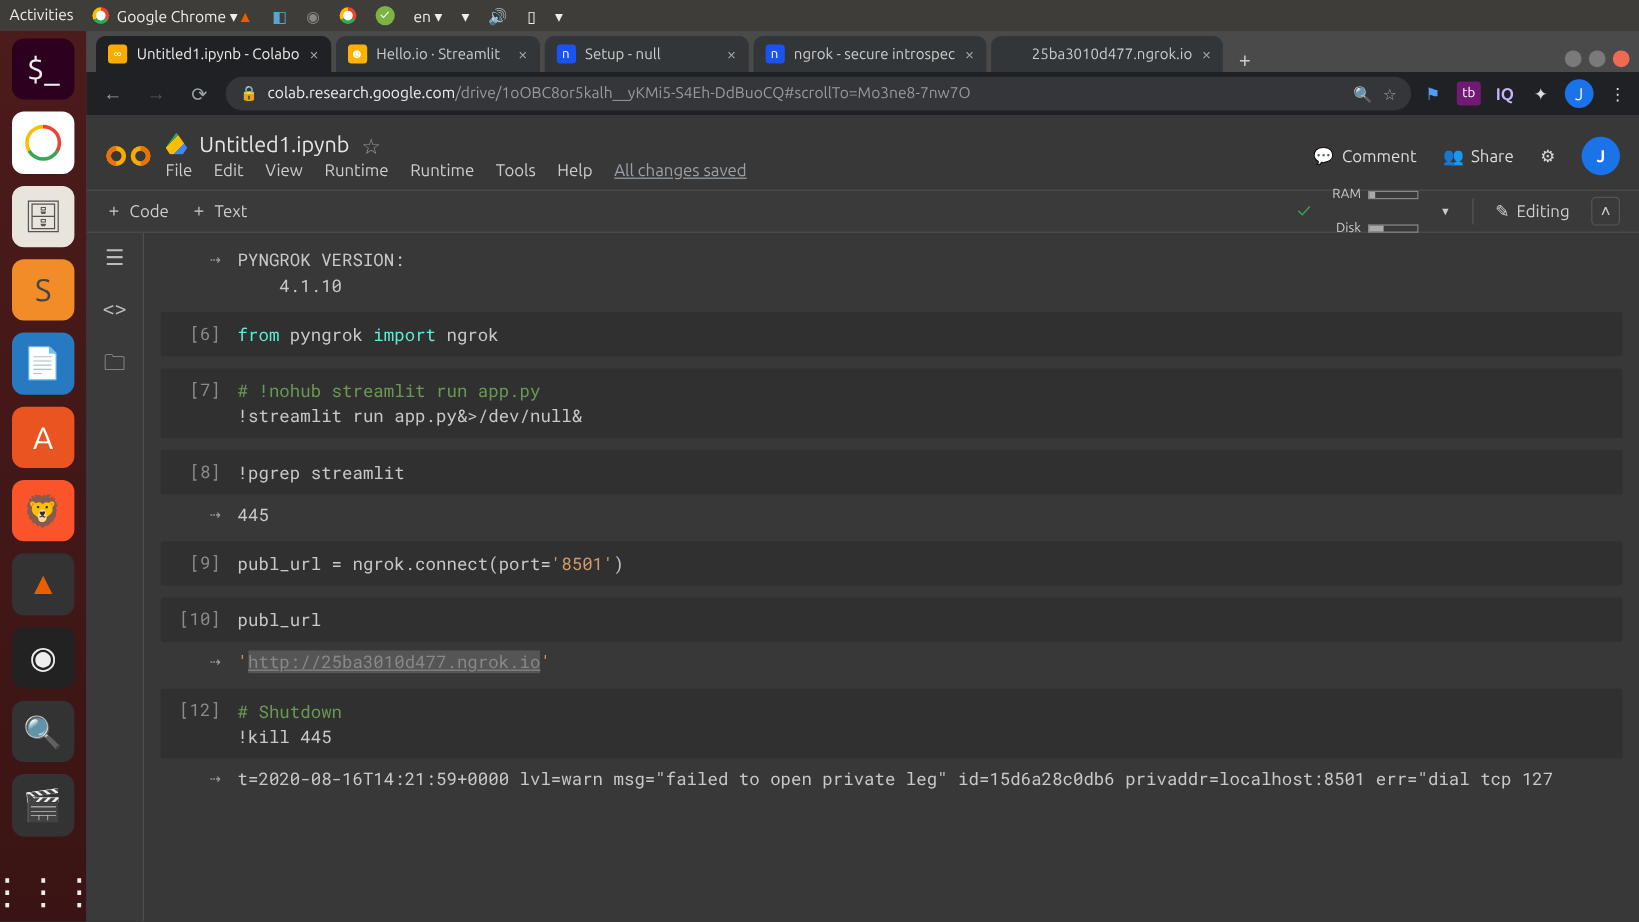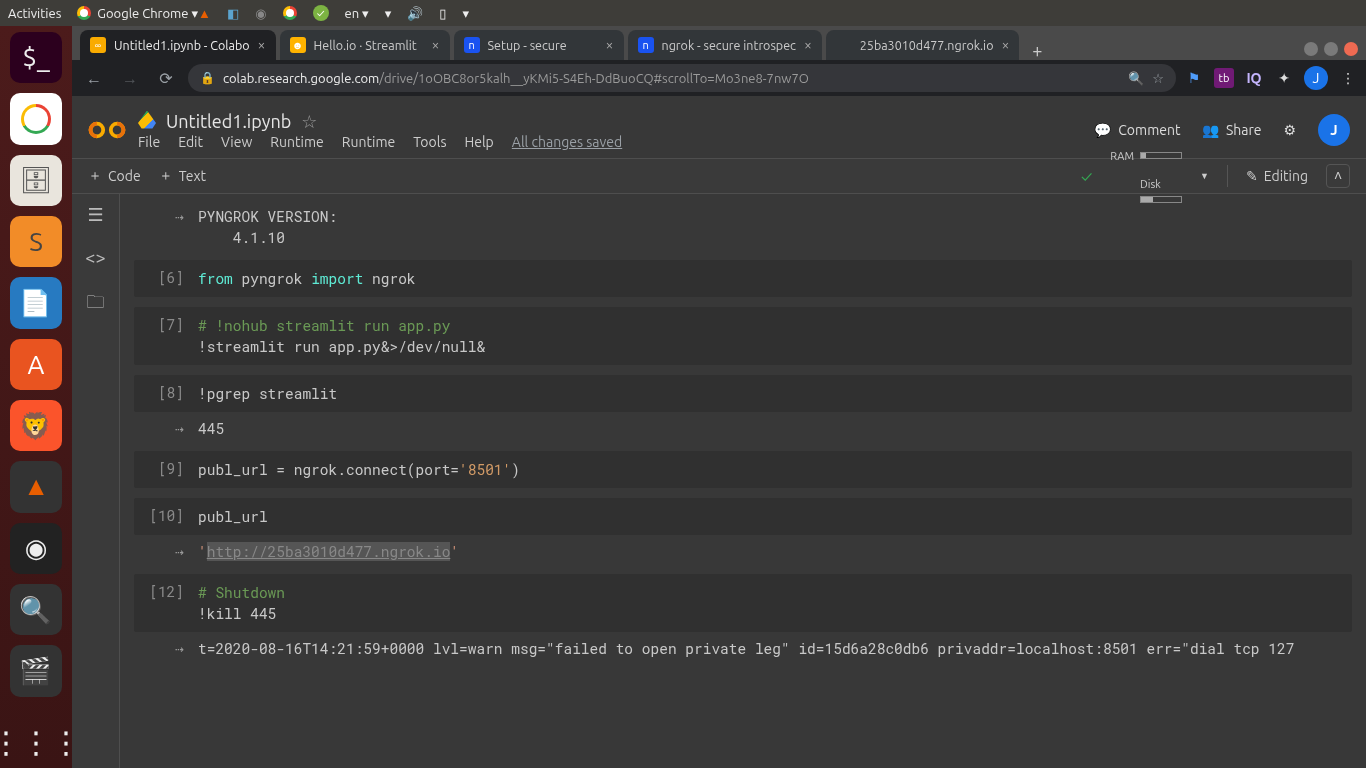--- a/index.html
+++ b/index.html
@@ -146,21 +146,21 @@
       <span>Untitled1.ipynb - Colabo</span>
       <span class="close">×</span>
     </div>
     <div class="tab">
       <span class="favicon" style="background:#ffb300;color:#fff;">☻</span>
       <span>Hello.io · Streamlit</span>
       <span class="close">×</span>
     </div>
     <div class="tab">
       <span class="favicon" style="background:#1a53f0;color:#fff;">n</span>
-      <span>Setup - secure</span>
+      <span>Setup - null</span>
       <span class="close">×</span>
     </div>
     <div class="tab">
       <span class="favicon" style="background:#1a53f0;color:#fff;">n</span>
       <span>ngrok - secure introspec</span>
       <span class="close">×</span>
     </div>
     <div class="tab">
       <span class="favicon"></span>
       <span>25ba3010d477.ngrok.io</span>
@@ -240,21 +240,21 @@
       <span class="add">＋ <span>Text</span></span>
       <span class="spacer"></span>
       <span class="check">✓</span>
       <div class="ram">
         <div style="display:flex;gap:6px;align-items:center;">
             <span>RAM</span>
             <span class="bar">
               <span class="fill" style="width:12%"></span>
             </span>
           </div>
-        <div style="display:flex;gap:6px;flex-direction:column;">
+        <div style="display:flex;gap:6px;align-items:center;">
             <span>Disk</span>
             <span class="bar">
               <span class="fill" style="width:30%"></span>
             </span>
           </div>
       </div>
       <span class="tri">▼</span>
       <span style="width:1px;height:22px;background:#555;"></span>
       <span class="editing">
           <span>✎</span>

